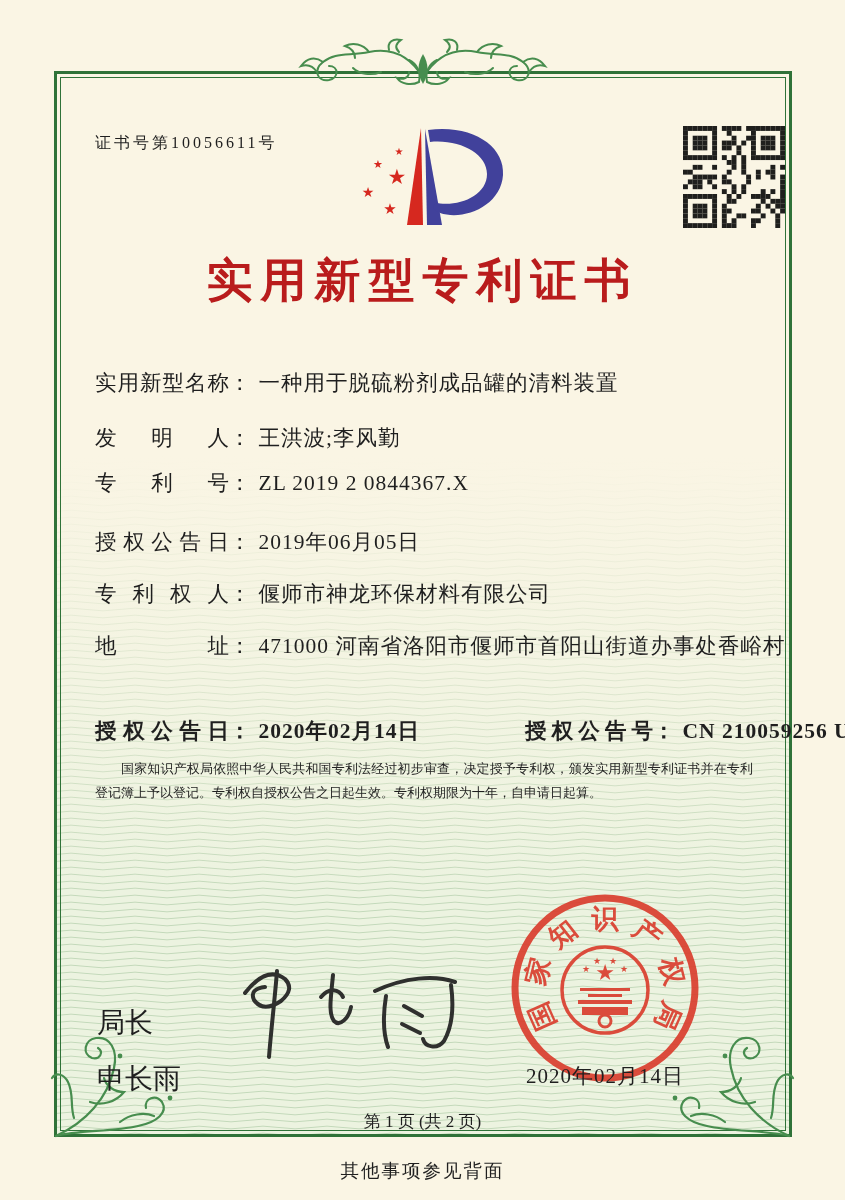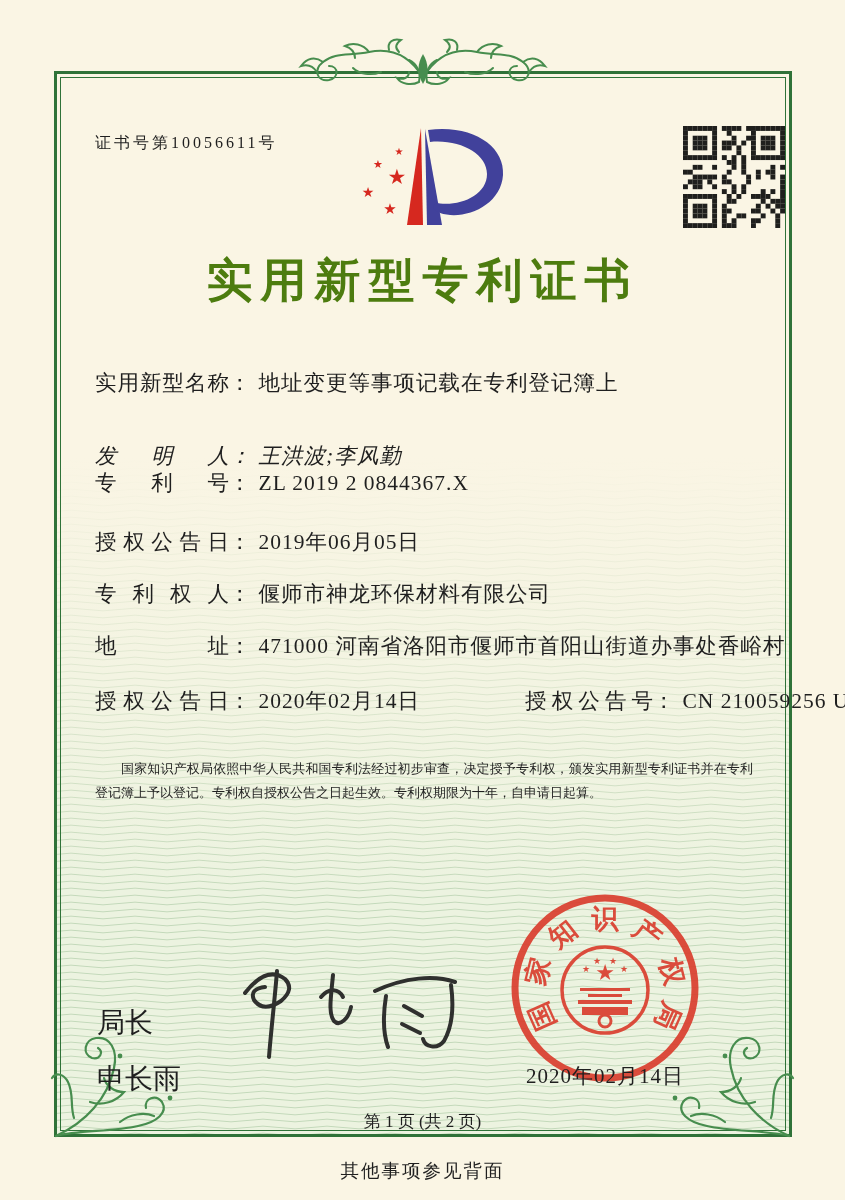--- a/index.html
+++ b/index.html
@@ -15,21 +15,21 @@
   .fade{position:absolute;left:55px;top:74px;width:734px;height:1060px;
     background:linear-gradient(180deg,#faf5e4 0%,#faf5e4 36%,rgba(250,245,228,0) 78%);}
   
   .frame{position:absolute;left:54px;top:71px;right:53px;bottom:63px;
     border:3px solid #2f7238;pointer-events:none;}
   .frame::after{content:"";position:absolute;inset:3px;border:1px solid #2f7238;}
   .ornament{position:absolute;pointer-events:none;}
   
   .cert-no{position:absolute;left:95px;top:133px;font-size:16px;letter-spacing:3px;}
   .title{position:absolute;left:0;top:250px;width:845px;text-align:center;
-    font-size:46px;font-weight:bold;letter-spacing:8px;color:#4d7c0f;}
+    font-size:46px;font-weight:bold;letter-spacing:8px;color:#b91c1c;}
   .frow{position:absolute;left:95px;font-size:21.5px;white-space:nowrap;}
   .flabel{display:inline-block;width:134px;text-align:justify;text-align-last:justify;vertical-align:baseline;}
   .colon{display:inline-block;margin-right:8px;}
   .fvalue{letter-spacing:1px;}
   .grant2{position:absolute;left:430px;top:0;}
   .paras{position:absolute;left:95px;top:722px;width:658px;font-size:13px;
     line-height:1.82;text-align:justify;margin-top:35px;}
   .paras p{margin:0;text-indent:2em;}
   .signer{position:absolute;left:97px;top:995px;font-size:28px;line-height:2.0;
     font-family:"Liberation Sans","DejaVu Sans",sans-serif;}
@@ -313,39 +313,39 @@
     <rect x="38.86" y="97.14" width="4.91" height="4.91" fill="#1f1f1d"></rect>
     <rect x="43.71" y="97.14" width="4.91" height="4.91" fill="#1f1f1d"></rect>
     <rect x="48.57" y="97.14" width="4.91" height="4.91" fill="#1f1f1d"></rect>
     <rect x="68.00" y="97.14" width="4.91" height="4.91" fill="#1f1f1d"></rect>
     <rect x="92.29" y="97.14" width="4.91" height="4.91" fill="#1f1f1d"></rect>
   </svg>
 
 <div class="title">实用新型专利证书</div>
 
 <div class="frow" style="top:368px;">
-  <span class="flabel">实用新型名称</span><span class="colon">：</span><span class="fvalue">地址变更等事项记载在专利登记簿上</span>
-</div>
-<div class="frow" style="top:441px;font-style:italic;">
+  <span class="flabel">实用新型名称</span><span class="colon">：</span><span class="fvalue">一种用于脱硫粉剂成品罐的清料装置</span>
+</div>
+<div class="frow" style="top:423px;">
   <span class="flabel">发明人</span><span class="colon">：</span><span class="fvalue">王洪波;李风勤</span>
 </div>
 <div class="frow" style="top:468px;">
   <span class="flabel">专利号</span><span class="colon">：</span><span class="fvalue">ZL 2019 2 0844367.X</span>
 </div>
 <div class="frow" style="top:527px;">
   <span class="flabel">授权公告日</span><span class="colon">：</span><span class="fvalue">2019年06月05日</span>
 </div>
 <div class="frow" style="top:579px;">
   <span class="flabel">专利权人</span><span class="colon">：</span><span class="fvalue">偃师市神龙环保材料有限公司</span>
 </div>
 <div class="frow" style="top:631px;">
   <span class="flabel">地址</span><span class="colon">：</span><span class="fvalue">471000 河南省洛阳市偃师市首阳山街道办事处香峪村</span>
 </div>
 
-<div class="frow" style="top:686px;width:658px;">
+<div class="frow" style="top:716px;width:658px;font-weight:bold;">
   <span class="flabel">授权公告日</span><span class="colon">：</span><span class="fvalue">2020年02月14日</span>
   <span class="grant2">
     <span class="flabel" style="width:128px;">授权公告号</span><span class="colon">：</span><span class="fvalue">CN 210059256 U</span>
   </span>
 </div>
 
 <div class="paras">
   <p>国家知识产权局依照中华人民共和国专利法经过初步审查，决定授予专利权，颁发实用新型专利证书并在专利登记簿上予以登记。专利权自授权公告之日起生效。专利权期限为十年，自申请日起算。</p>
 </div>
 

